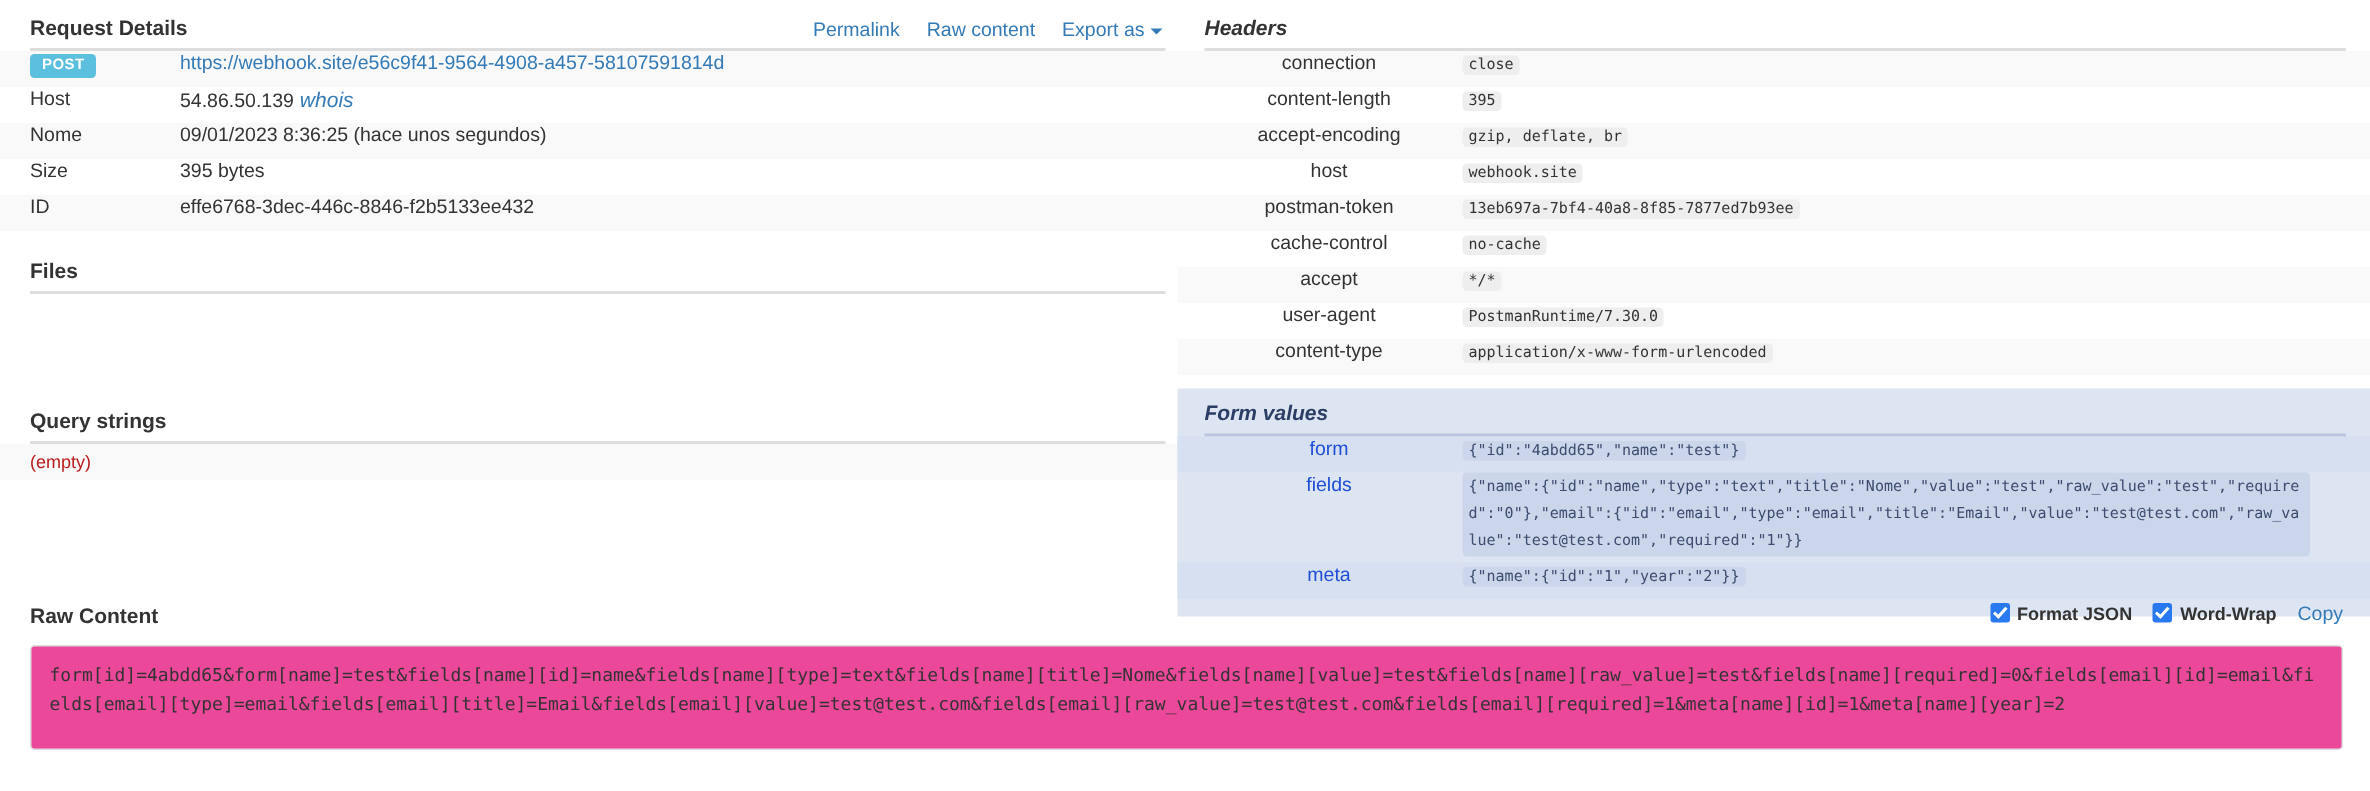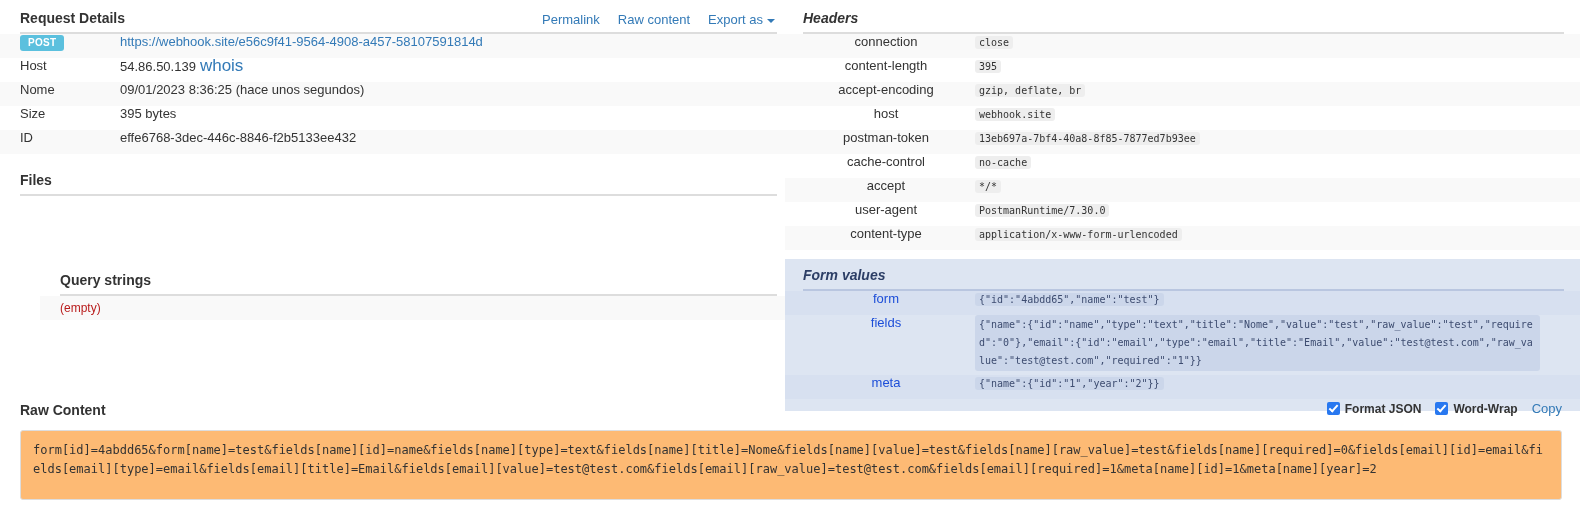--- a/index.html
+++ b/index.html
@@ -68,21 +68,21 @@
     padding: 2px 8px;
     border-radius: 3px;
     line-height: 12px;
   }
   a.link, .link {
     color: #337ab7;
     text-decoration: none;
     font-size: 13px;
     cursor: pointer;
   }
-  .whois { color: #337ab7; font-size: 17px; margin-left: 4px; cursor: pointer; }
+  .whois { color: #337ab7; font-size: 14px; margin-left: 4px; cursor: pointer; font-style: italic; }
 
   .header-actions {
     position: absolute;
     right: 10px;
     top: 12px;
     display: flex;
     gap: 18px;
     align-items: center;
   }
   .caret {
@@ -154,21 +154,21 @@
     width: 3px; height: 7px;
     border: solid #ffffff;
     border-width: 0 2px 2px 0;
     transform: rotate(42deg);
   }
   .chk .lbl { font-weight: bold; font-size: 12px; }
   .raw-box {
     margin: 6px 18px 0 20px;
     border: 1px solid #dddddd;
     border-radius: 3px;
-    background: #fdba74;
+    background: #ec4899;
     padding: 10px 12px;
     font-family: "DejaVu Sans Mono", "Liberation Mono", monospace;
     font-size: 12px;
     line-height: 19px;
     color: #333;
     word-break: break-all;
     white-space: pre-wrap;
     height: 70px;
     overflow: hidden;
   }
@@ -218,21 +218,21 @@
       </tbody>
         </table>
     </div>
 
     <div style="padding-top:18px;">
       <div class="section-title">Files</div>
       <div class="title-rule"></div>
       <div class="blank-space"></div>
     </div>
 
-    <div style="padding-top:16px;margin-left:40px;">
+    <div style="padding-top:16px;">
       <div class="section-title">Query strings</div>
       <div class="title-rule"></div>
       <div class="empty-row">(empty)</div>
     </div>
   </div>
 
   <div class="col-right">
 
     <div style="padding-top:10px;">
       <div class="section-title">Headers</div>

